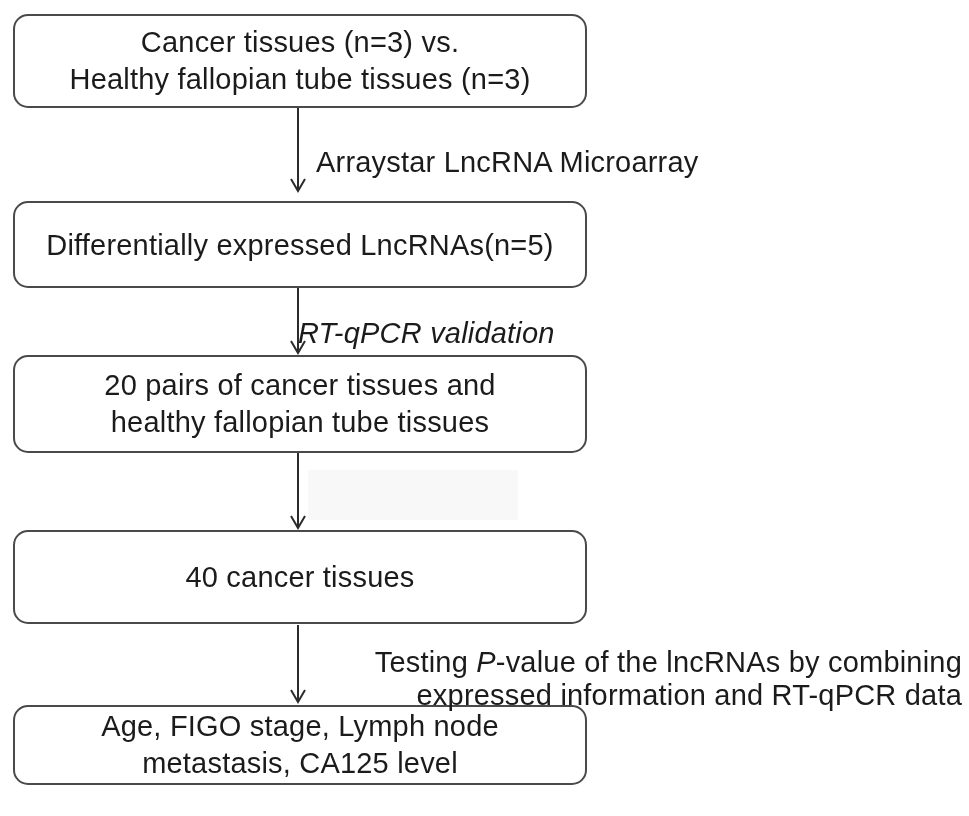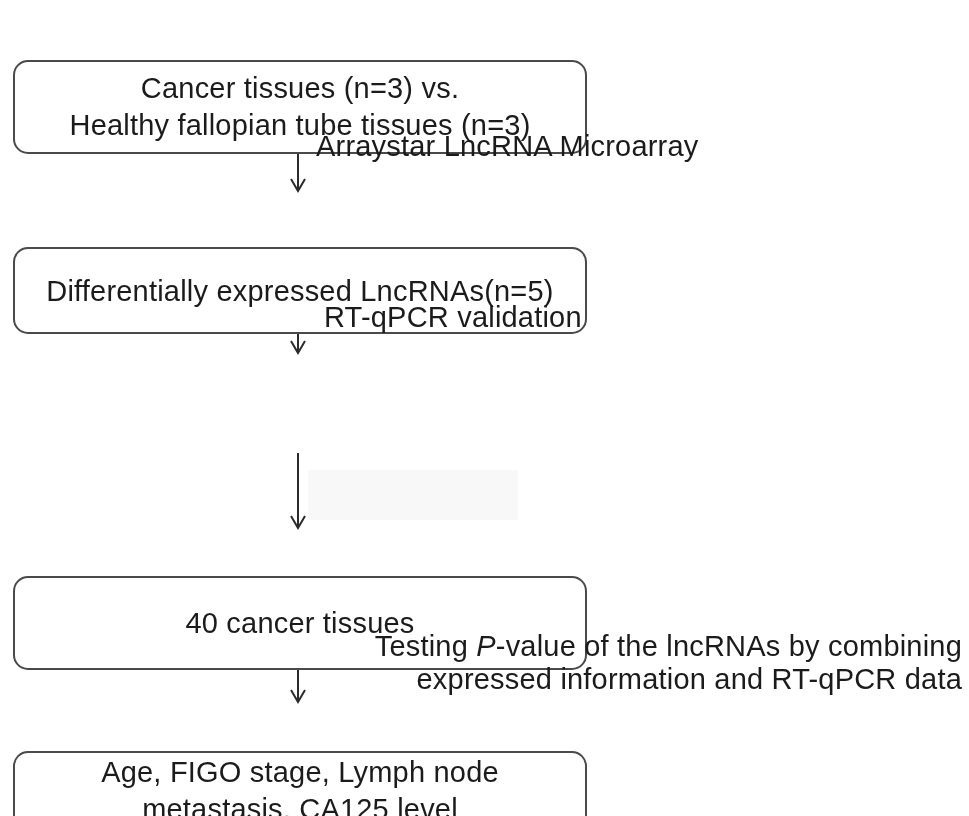--- a/index.html
+++ b/index.html
@@ -23,42 +23,42 @@
     left:13px;width:574px;
     box-sizing:border-box;
     border:2px solid var(--border);
     border-radius:15px;
     background:var(--bg);
     display:flex;flex-direction:column;
     justify-content:center;align-items:center;
     text-align:center;
     font-size:29px;line-height:37px;
     letter-spacing:0.2px;
-    margin-top:46px;
   }
   .box-1{top:14px;height:94px;}
   .box-2{top:201px;height:87px;line-height:36px;}
   .box-3{top:355px;height:98px;}
   .box-4{top:530px;height:94px;}
   .box-5{top:705px;height:80px;}
   .arrow-svg{
     position:absolute;left:0;top:0;width:969px;height:816px;
     pointer-events:none;
   }
   .arrow-svg line,.arrow-svg polyline{
     stroke:var(--arrow);stroke-width:2;fill:none;
   }
   .arrow-label{
     position:absolute;
     font-size:29px;line-height:33px;
     white-space:nowrap;
     letter-spacing:0.2px;
+    margin-top:16px;
   }
   .label-1{left:316px;top:130px;}
-  .label-2{left:324px;top:301px;}
+  .label-2{left:298px;top:301px;font-style:italic;}
   .label-4{left:300px;top:630px;width:662px;text-align:right;white-space:nowrap;}
   .label-4 .lbl-line{white-space:nowrap;}
   .faded-patch{
     position:absolute;
     left:308px;top:470px;width:210px;height:50px;
     background:var(--patch);
   }
   i{font-style:italic;}
 </style>
 </head>
@@ -89,20 +89,24 @@
 
   <div class="flow-box box-1">
     <div>Cancer tissues (n=3) vs.</div>
     <div>Healthy fallopian tube tissues (n=3)</div>
   </div>
 
   <div class="flow-box box-2">
     <div>Differentially expressed LncRNAs(n=5)</div>
   </div>
 
+  <div class="flow-box box-3">
+    <div>20 pairs of cancer tissues and</div>
+    <div>healthy fallopian tube tissues</div>
+  </div>
 
   <div class="flow-box box-4">
     <div>40 cancer tissues</div>
   </div>
 
   <div class="flow-box box-5">
     <div>Age, FIGO stage, Lymph node</div>
     <div>metastasis, CA125 level</div>
   </div>
 

